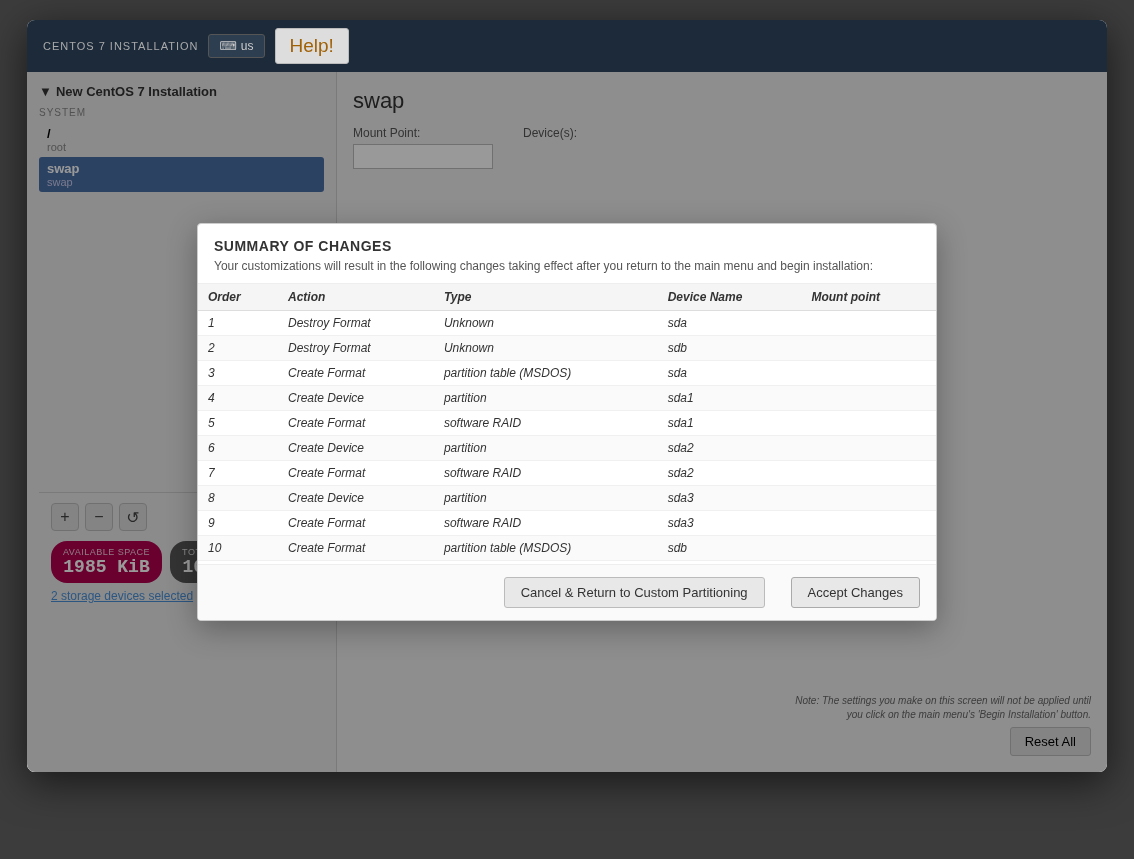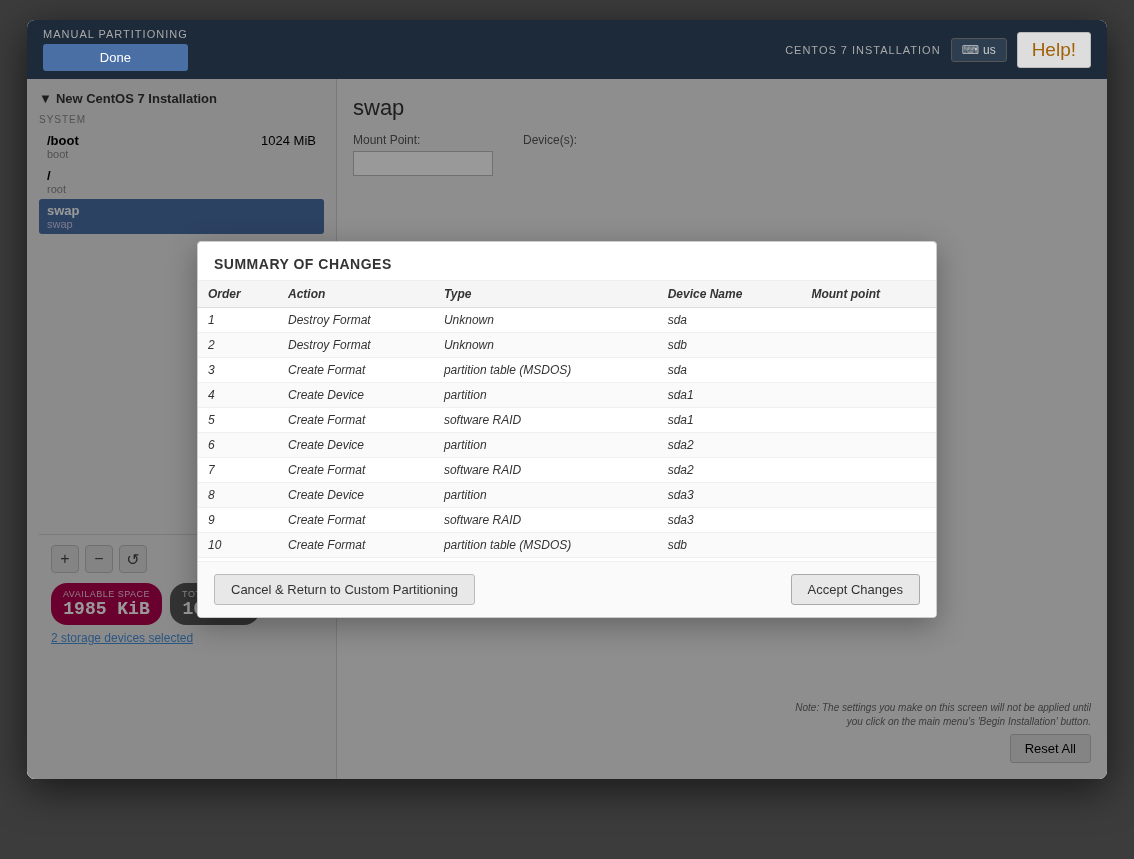--- a/index.html
+++ b/index.html
@@ -392,21 +392,21 @@
     }
 
     .action-create {
       color: #228822;
       font-weight: 500;
     }
 
     .modal-footer {
       padding: 12px 16px;
       display: flex;
-      justify-content: space-between;
+      justify-content: flex-end;
       gap: 26px;
       border-top: 1px solid #eee;
       background: #fafafa;
     }
 
     .modal-btn {
       padding: 7px 16px;
       font-size: 13px;
       cursor: pointer;
       border-radius: 3px;
@@ -426,49 +426,40 @@
       font-style: italic;
     }
   </style>
 </head>
 <body>
 
 <div class="window">
 
 
   <div class="app-header">
-    <div class="header-left">
-      <span class="header-title">MANUAL PARTITIONING</span>
-      <button class="done-btn">Done</button>
-    </div>
     <div class="header-right">
       <span class="centos-label">CENTOS 7 INSTALLATION</span>
       <button class="keyboard-btn">
         <span>⌨</span>
         <span>us</span>
       </button>
       <button class="help-btn">Help!</button>
     </div>
   </div>
 
   <div class="main-content" style="position:relative;">
 
     <div class="left-panel">
       <div class="installation-title">
         <span>▼</span>
         <span>New CentOS 7 Installation</span>
       </div>
 
       <div class="section-label">SYSTEM</div>
 
-      <div class="partition-item">
-        <span class="partition-name">/boot</span>
-        <span class="partition-size">1024 MiB</span>
-        <div class="partition-sub">boot</div>
-      </div>
 
       <div class="partition-item">
         <span class="partition-name">/</span>
         <div class="partition-sub">root</div>
       </div>
 
       <div class="partition-item selected">
         <span class="partition-name">swap</span>
         <div class="partition-sub">swap</div>
       </div>
@@ -508,20 +499,21 @@
       </div>
 
       <div class="note-text">Note: The settings you make on this screen will not be applied until you click on the main menu's 'Begin Installation' button.</div>
       <button class="reset-all-btn">Reset All</button>
     </div>
 
     <div class="modal-overlay">
       <div class="modal">
         <div class="modal-header">
           <div class="modal-title">SUMMARY OF CHANGES</div>
+          <div class="modal-subtitle">Your customizations will result in the following changes taking effect after you return to the main menu and begin installation:</div>
         </div>
         <div class="table-container">
           <table class="modal-table">
             <thead>
               <tr>
                 <th>Order</th>
                 <th>Action</th>
                 <th>Type</th>
                 <th>Device Name</th>
                 <th>Mount point</th>

